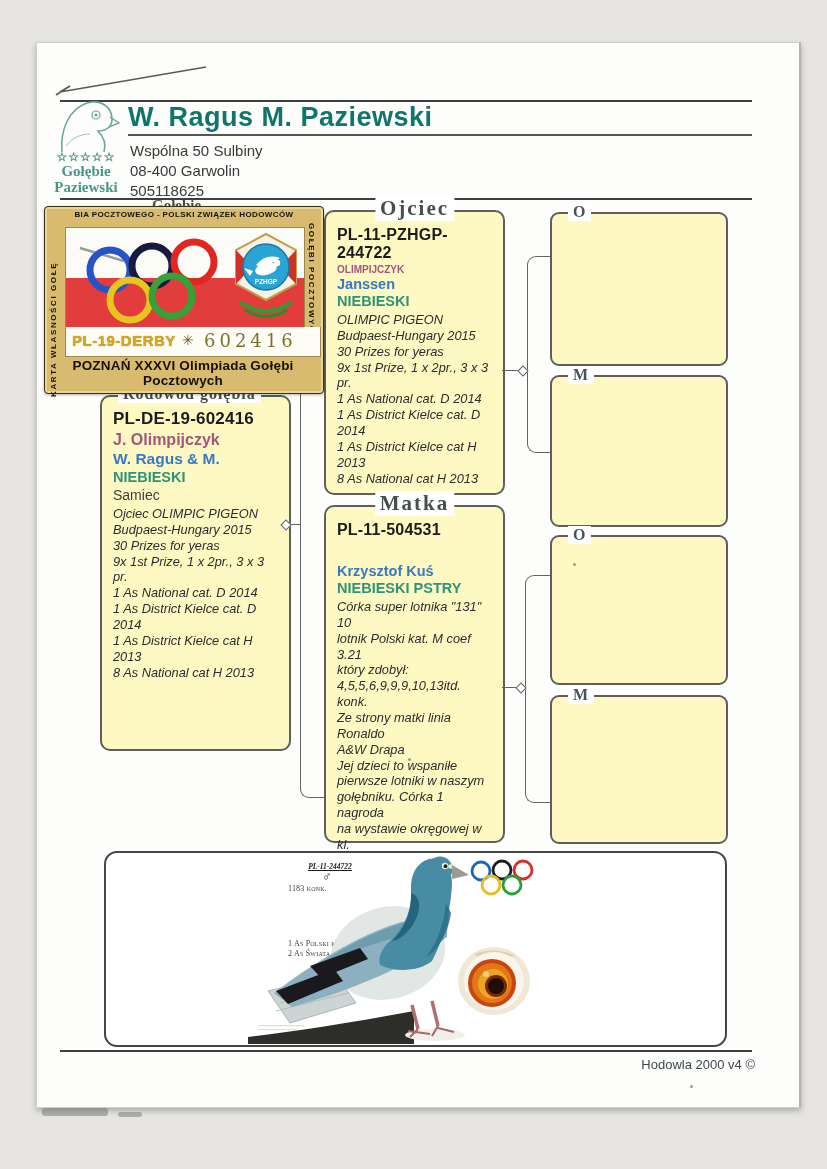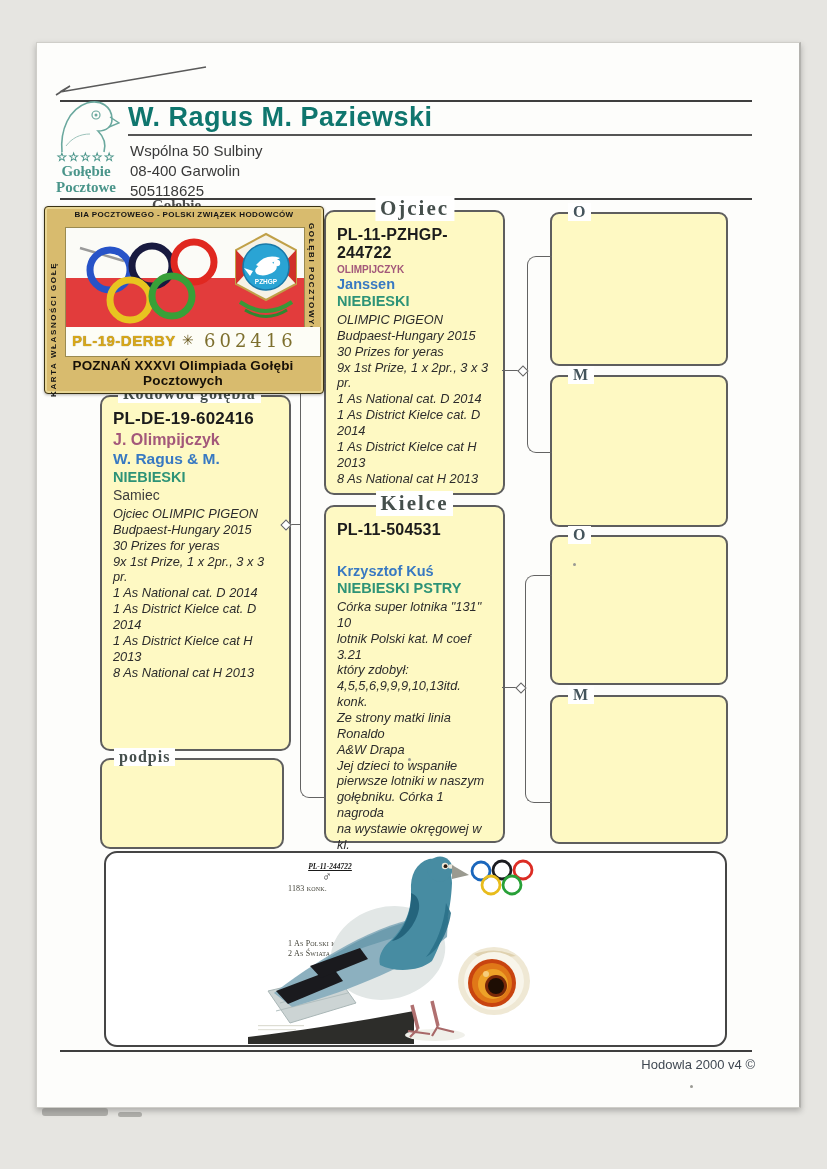--- a/index.html
+++ b/index.html
@@ -71,21 +71,21 @@
 
   <svg class="abs" style="left:52px;top:98px;" width="68" height="56">
     <path d="M10,54 C8,32 17,11 35,5 C49,1 60,9 60,21 C60,29 54,33 46,33 C52,39 54,47 52,54" fill="none" stroke="#6aa89e" stroke-width="1.6"></path>
     <path d="M58,19 L67,25 L57,29" fill="none" stroke="#6aa89e" stroke-width="1.4"></path>
     <circle cx="44" cy="17" r="4" fill="none" stroke="#6aa89e" stroke-width="1.2"></circle>
     <circle cx="44" cy="17" r="1.5" fill="#6aa89e"></circle>
     <path d="M14,48 C20,40 28,36 38,36" fill="none" stroke="#9ec4bc" stroke-width="1"></path>
   </svg>
   <div class="abs logo-teal" style="left:44px;top:150px;width:84px;text-align:center;font-size:12px;letter-spacing:1px;">☆☆☆☆☆</div>
   <div class="abs logo-teal" style="left:44px;top:163px;width:84px;text-align:center;font-size:15px;">Gołębie</div>
-  <div class="abs logo-teal" style="left:44px;top:179px;width:84px;text-align:center;font-size:15px;">Pocztowe</div>
+  <div class="abs logo-teal" style="left:44px;top:179px;width:84px;text-align:center;font-size:15px;">Paziewski</div>
 
   <div class="title">W. Ragus M. Paziewski</div>
   <div class="title-underline"></div>
   <div class="addr">
     <div>Wspólna 50  Sulbiny</div>
     <div>08-400 Garwolin</div>
     <div>505118625</div>
   </div>
 
   <div class="hidden-label">Gołębie</div>
@@ -141,23 +141,20 @@
 30 Prizes for yeras
 9x 1st Prize, 1 x 2pr., 3 x 3 pr.
 1 As National cat. D 2014
 1 As District Kielce cat. D
 2014
 1 As District Kielce cat H 2013
 8 As National cat H 2013</div>
     </div>
   </div>
 
-  <div class="box" style="left:100px;top:758px;width:180px;height:87px;">
-    <div class="legend" style="left:12px;">podpis</div>
-  </div>
 
   <div class="box" style="left:324px;top:210px;width:177px;height:281px;">
     <div class="legend legend-lg">Ojciec</div>
     <div class="bc" style="padding-top:14px;">
       <div class="l-ring">PL-11-PZHGP-244722</div>
       <div class="l-name">OLIMPIJCZYK</div>
       <div class="l-blue">Janssen</div>
       <div class="l-teal">NIEBIESKI</div>
       <div class="desc">OLIMPIC PIGEON
 Budpaest-Hungary 2015
@@ -165,21 +162,21 @@
 9x 1st Prize, 1 x 2pr., 3 x 3 pr.
 1 As National cat. D 2014
 1 As District Kielce cat. D
 2014
 1 As District Kielce cat H 2013
 8 As National cat H 2013</div>
     </div>
   </div>
 
   <div class="box" style="left:324px;top:505px;width:177px;height:334px;">
-    <div class="legend legend-lg">Kielce</div>
+    <div class="legend legend-lg">Matka</div>
     <div class="bc" style="padding-top:14px;">
       <div class="l-ring">PL-11-504531</div>
       <div class="l-blue" style="margin-top:24px;">Krzysztof Kuś</div>
       <div class="l-teal">NIEBIESKI PSTRY</div>
       <div class="desc">Córka super lotnika "131" 10
 lotnik Polski kat. M coef 3.21
 który zdobył:
 4,5,5,6,9,9,9,10,13itd.  konk.
 Ze strony matki linia Ronaldo
 A&amp;W Drapa

